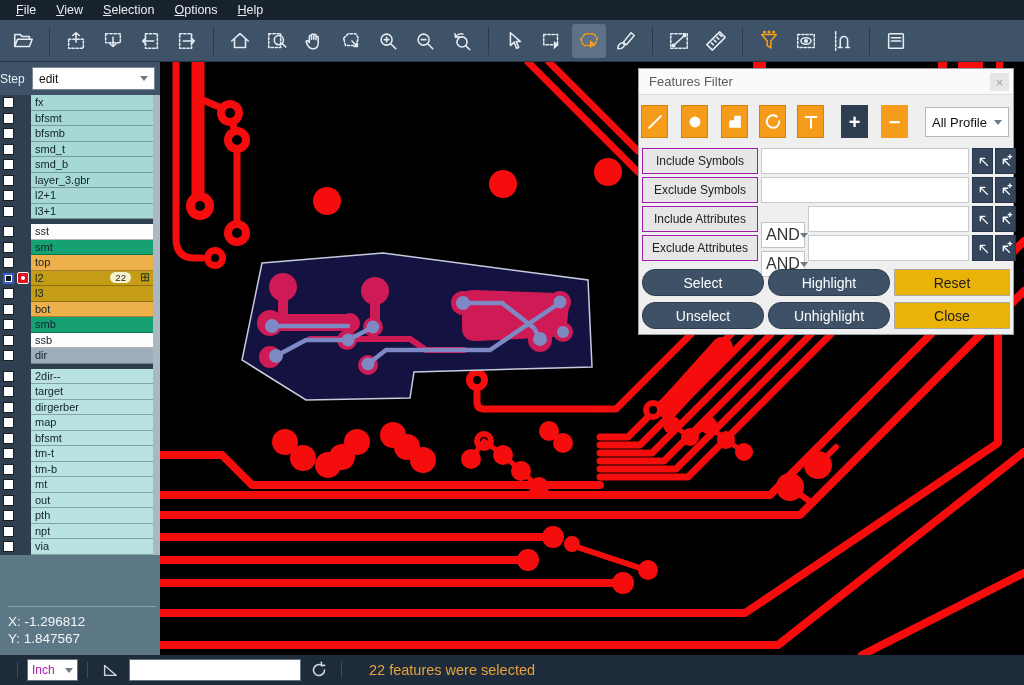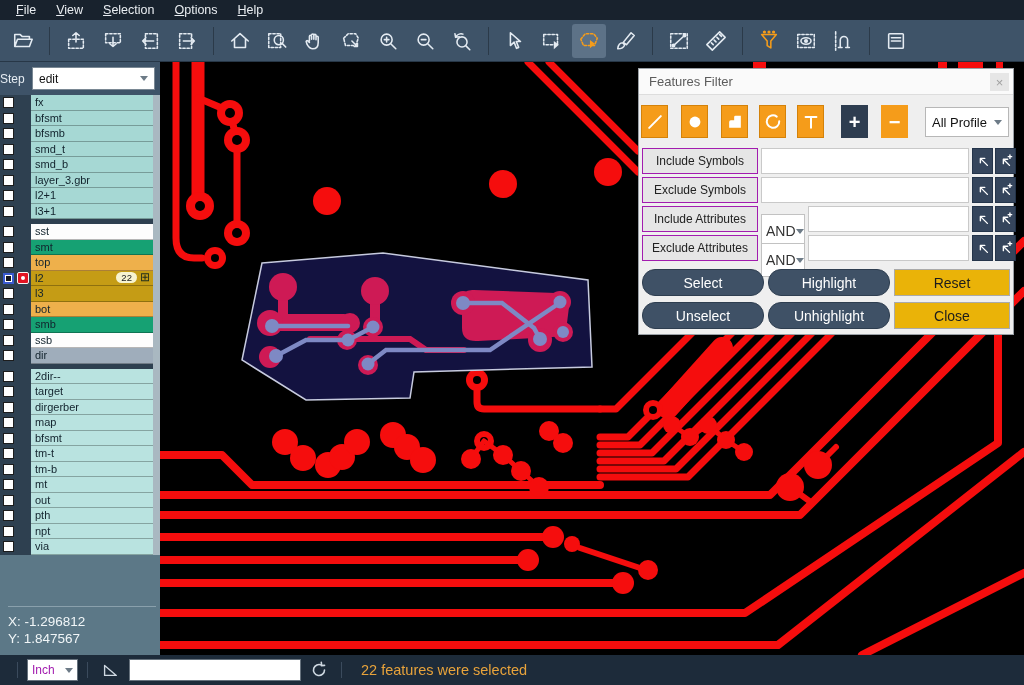--- a/index.html
+++ b/index.html
@@ -25,21 +25,21 @@
   .chv{width:0;height:0;border-left:4px solid transparent;border-right:4px solid transparent;border-top:5px solid #6d7b87;}
   .layers{position:absolute;left:0;top:33px;width:160px;height:462px;overflow:hidden;}
   .lrow{position:relative;height:15.5px;}
   .cb{position:absolute;left:3px;top:2px;width:11px;height:11px;background:#fff;border:1px solid #1d1d1d;}
   .cb.on{border:2px solid #3a5bd0;}
   .cb.on::after{content:"";position:absolute;inset:1px;background:#15161c;}
   .ind{position:absolute;left:17px;top:1px;width:12px;height:12px;background:#e11322;border:1px solid #f4f4f4;border-radius:2px;}
   .ind::after{content:"";position:absolute;inset:3px;border-radius:50%;background:#fff;}
   .lcell{position:absolute;left:31px;top:0;width:122px;height:100%;display:flex;align-items:center;padding:0 3px 0 4px;font-size:11px;color:#12232d;border-bottom:1px solid rgba(0,0,0,.28);}
   .lname{flex:1;white-space:nowrap;overflow:hidden;}
-  .badge{background:#f7f3cf;border-radius:8px;font-size:9.5px;padding:0 5px;color:#222;margin-right:3px;line-height:11px;}
+  .badge{background:#f7f3cf;border-radius:8px;font-size:9.5px;padding:0 5px;color:#222;margin-right:9px;line-height:11px;}
   .gicon{font-size:12px;color:#1c2b1f;line-height:11px;}
   .c-teal{background:#a6d8d4;} .c-teal2{background:#b9e3e0;} .c-white{background:#fdfdfd;}
   .c-green{background:#16a173;} .c-amber{background:#eeb04b;} .c-gold{background:#c59c15;} .c-gray{background:#9fadbb;}
   .lsep{height:5px;}
   .scrollstrip{position:absolute;left:153px;top:33px;width:7px;height:462px;background:#a9b8c1;}
   .sbpanel{position:absolute;left:0;top:493px;width:160px;height:100px;background:#5c7887;}
   .coords{position:absolute;left:8px;top:51px;right:4px;border-top:1px solid #8aa0ac;padding-top:6px;color:#f1f6f8;font-size:13.5px;line-height:17px;}
   
   .canvas{position:absolute;left:160px;top:62px;width:864px;height:593px;background:#000;z-index:1;}
   .canvas svg{position:absolute;left:0;top:0;}
@@ -52,33 +52,33 @@
   .dtitle{position:absolute;left:0;top:0;right:0;height:26px;background:#fafafa;border-bottom:1px solid #ddd;display:flex;align-items:center;}
   .dtitle span{margin-left:10px;font-size:13px;color:#5c5c5c;}
   .dclose{position:absolute;right:4px;top:4px;width:19px;height:18px;background:#e6e6e6;color:#a0a0a0;font-size:13px;display:flex;align-items:center;justify-content:center;}
   .shapebtn{position:absolute;top:36px;width:27px;height:33px;background:var(--accent);border:1px solid #d4820a;color:#fff;display:flex;align-items:center;justify-content:center;padding:0;}
   .dbtn{position:absolute;top:36px;width:27px;height:33px;border:none;color:#fff;font-size:20px;font-weight:bold;line-height:1;padding:0;}
   .plus{left:202px;background:#2e3d50;}
   .minus{left:242px;background:var(--accent);}
   .profsel{position:absolute;left:286px;top:38px;width:84px;height:30px;background:#fff;border:1px solid #b7b7b7;display:flex;align-items:center;justify-content:space-between;padding:0 6px;font-size:13px;color:#111;}
   .frow{position:absolute;left:0;width:376px;height:26px;}
   .flabel{position:absolute;left:3px;top:0;width:116px;height:26px;background:#e6e6e6;border:1px solid #a21caf;font-size:12px;color:#222;padding:0;}
-  .andsel{position:absolute;left:122px;top:8px;width:44px;height:26px;background:#fff;border:1px solid #c2c2c2;display:flex;align-items:center;justify-content:space-between;padding:16px 4px;font-size:14px;color:#333;}
+  .andsel{position:absolute;left:122px;top:16px;width:44px;height:26px;background:#fff;border:1px solid #c2c2c2;display:flex;align-items:center;justify-content:space-between;padding:8px 4px;font-size:16px;color:#333;}
   .finput{position:absolute;top:0;height:26px;background:#fff;border:1px solid #c9c9c9;padding:0 4px;font-size:12px;}
   .abtn{position:absolute;top:0;width:21px;height:26px;background:#35455c;border:1px solid #24344a;color:#fff;display:flex;align-items:center;justify-content:center;padding:0;}
   .act{position:absolute;height:27px;border:1px solid #8b98a5;font-size:14px;padding:0;}
   .act.dark{background:var(--slate);color:#fff;border-color:#2e3e50;border-radius:13px;}
   .act.light{background:#eab308;color:#1c1c1c;border-color:#aaa;}
   
   .statusbar{position:absolute;left:0;top:655px;width:1024px;height:30px;background:#1d2b3a;display:flex;align-items:center;padding-left:8px;z-index:6;}
   .ssep{width:1px;height:16px;background:#3b4b5d;margin:0 9px;}
   .unitsel{width:51px;height:22px;background:#fff;border:1px solid #66727d;display:flex;align-items:center;justify-content:space-between;padding:0 4px;font-size:12px;color:#a21caf;}
   .sicon{color:#cfd9e2;display:flex;margin:0 4px;}
   .sinput{width:172px;height:22px;background:#fff;border:1px solid #66727d;margin-left:6px;padding:0 4px;font-size:12px;}
-  .smsg{color:var(--msg);font-size:14.5px;margin-left:10px;}
+  .smsg{color:var(--msg);font-size:14.5px;margin-left:18px;}
 </style>
 </head>
 <body>
 
 <div id="app" style="--red: #f50d0d; --crimson: #ce1a55; --blue: #7e89c4; --selfill: #131240; --selout: #c7cbdf; --accent: #f59c1a; --msg: #e8a33b; --slate: #3f5166;">
 
   <div class="menubar" id="menubar">
       <div class="mitem"><span class="u">F</span>ile</div>
       <div class="mitem"><span class="u">V</span>iew</div>
       <div class="mitem"><span class="u">S</span>election</div>

